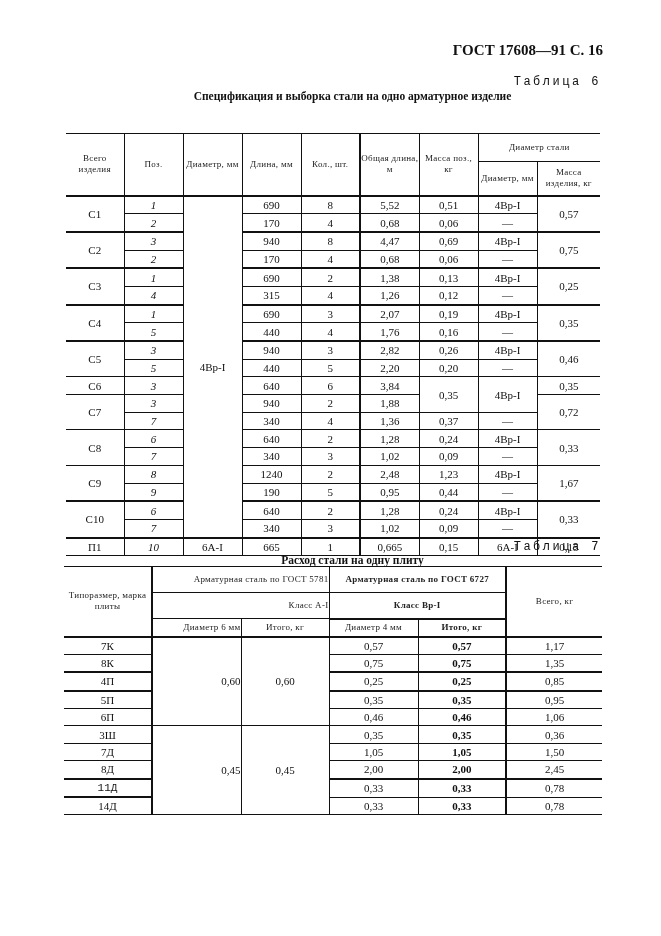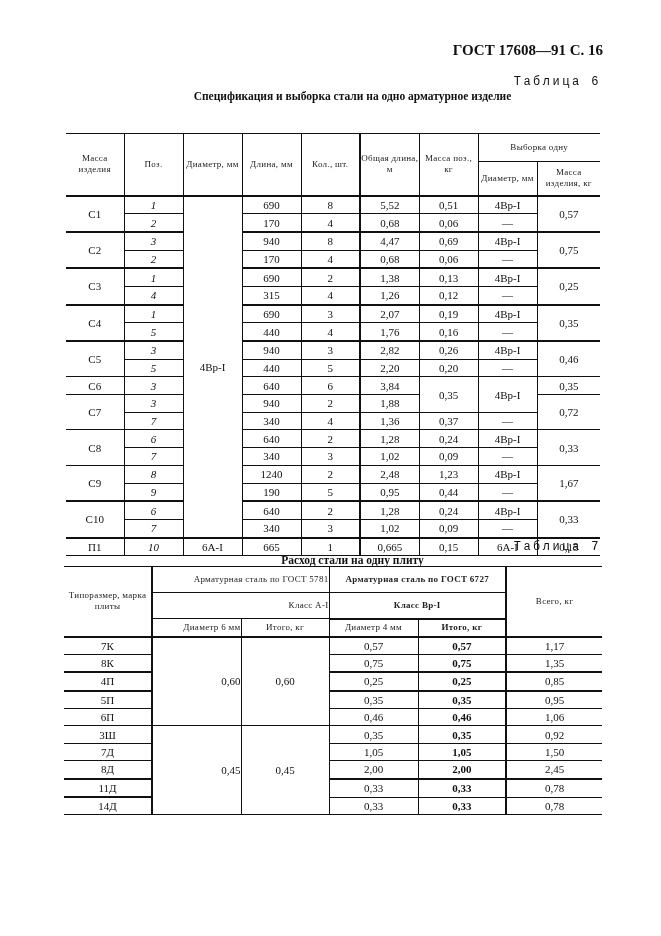--- a/index.html
+++ b/index.html
@@ -45,28 +45,28 @@
       <col class="c3">
       <col class="c4">
       <col class="c5">
       <col class="c6">
       <col class="c7">
       <col class="c8">
       <col class="c9">
     </colgroup>
   <tbody>
       <tr style="height:28px">
-    <th class="first" rowspan="2">Масса изделия</th>
+    <th class="first" rowspan="2">Всего изделия</th>
     <th rowspan="2">Поз.</th>
     <th rowspan="2">Диаметр, мм</th>
     <th rowspan="2">Длина, мм</th>
     <th rowspan="2">Кол., шт.</th>
     <th class="thick-l" rowspan="2">Общая длина, м</th>
     <th rowspan="2">Масса поз., кг</th>
-    <th class="last" colspan="2">Выборка одну</th>
+    <th class="last" colspan="2">Диаметр стали</th>
   </tr>
   <tr style="height:34px">
     <th>Диаметр, мм</th>
     <th class="last">Масса изделия, кг</th>
   </tr>
   </tbody>
     <tbody id="t6body">
       <tr class="d bt">
         <td class="first" rowspan="2">С1</td>
         <td class="it">1</td>
@@ -314,36 +314,36 @@
         <td>0,46</td>
         <td class="thick-r">0,46</td>
         <td class="last">1,06</td>
       </tr>
       <tr class="d">
         <td class="first">3Ш</td>
         <td class="thick-l" rowspan="5">0,45</td>
         <td rowspan="5">0,45</td>
         <td>0,35</td>
         <td class="thick-r">0,35</td>
-        <td class="last">0,92</td>
+        <td class="last">0,36</td>
       </tr>
       <tr class="d">
         <td class="first">7Д</td>
         <td>1,05</td>
         <td class="thick-r">1,05</td>
         <td class="last">1,50</td>
       </tr>
       <tr class="d">
         <td class="first">8Д</td>
         <td>2,00</td>
         <td class="thick-r">2,00</td>
         <td class="last">2,45</td>
       </tr>
       <tr class="d">
-        <td class="first" style="border-top: 2.5px solid rgb(17, 17, 17);">11Д</td>
+        <td class="first" style="border-top: 2.5px solid rgb(17, 17, 17); font-family: Liberation Mono, monospace;">11Д</td>
         <td style="border-top: 2.5px solid rgb(17, 17, 17);">0,33</td>
         <td class="thick-r" style="border-top: 2.5px solid rgb(17, 17, 17);">0,33</td>
         <td class="last" style="border-top: 2.5px solid rgb(17, 17, 17);">0,78</td>
       </tr>
       <tr class="d">
         <td class="first" style="border-top: 2.5px solid rgb(17, 17, 17);">14Д</td>
         <td>0,33</td>
         <td class="thick-r">0,33</td>
         <td class="last">0,78</td>
       </tr>

